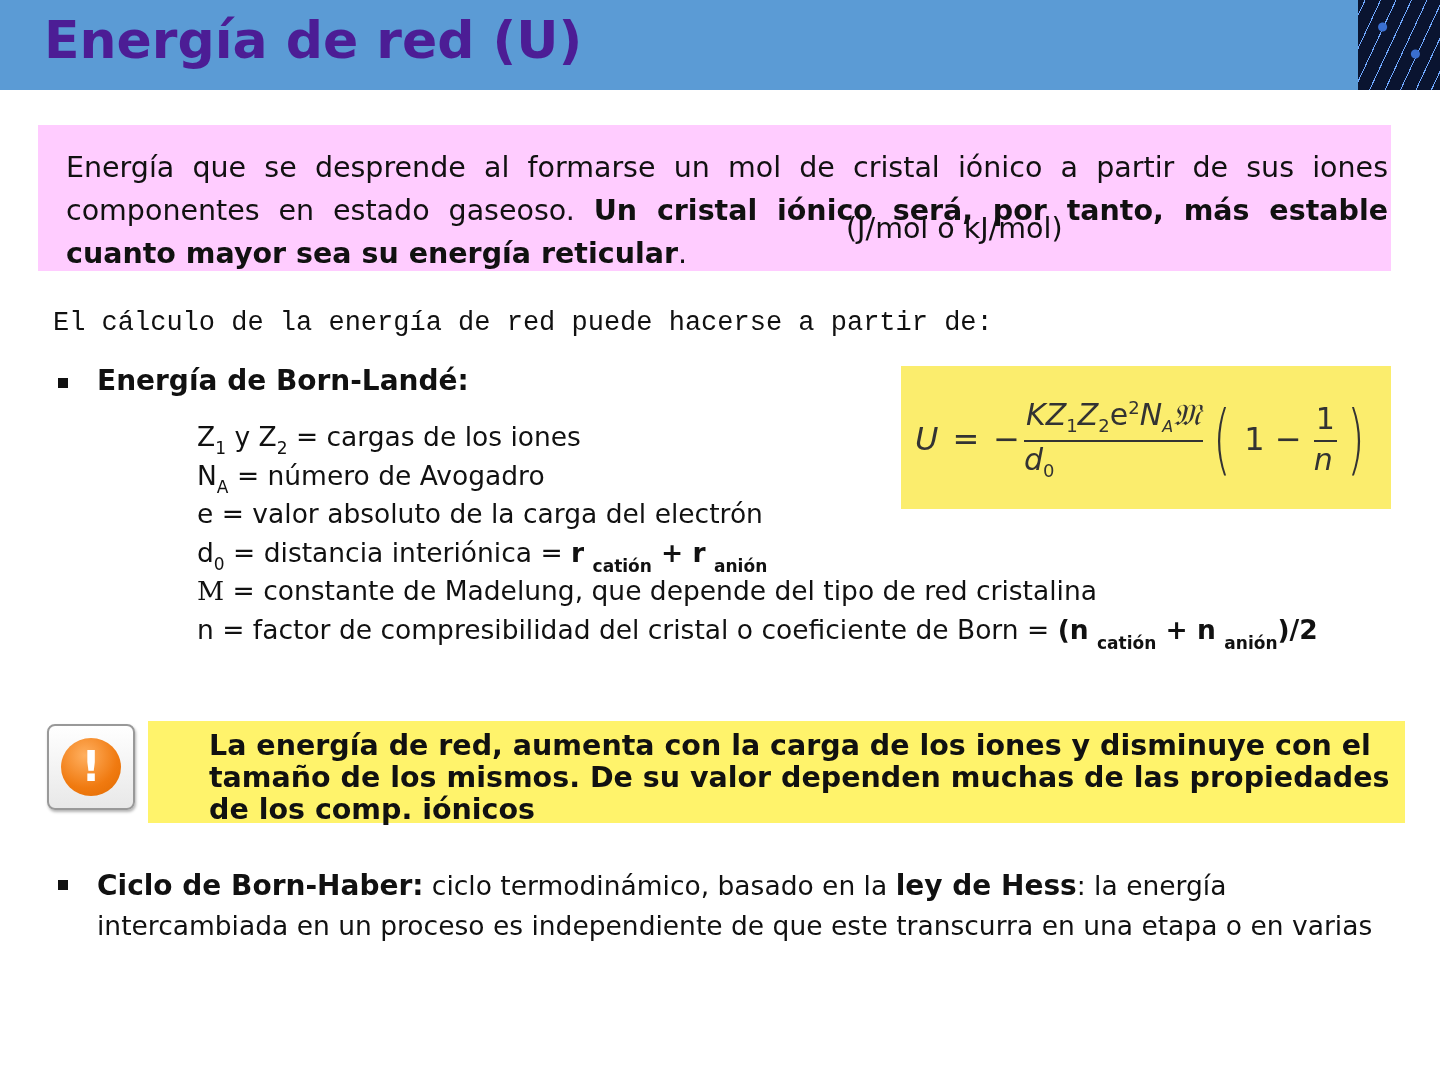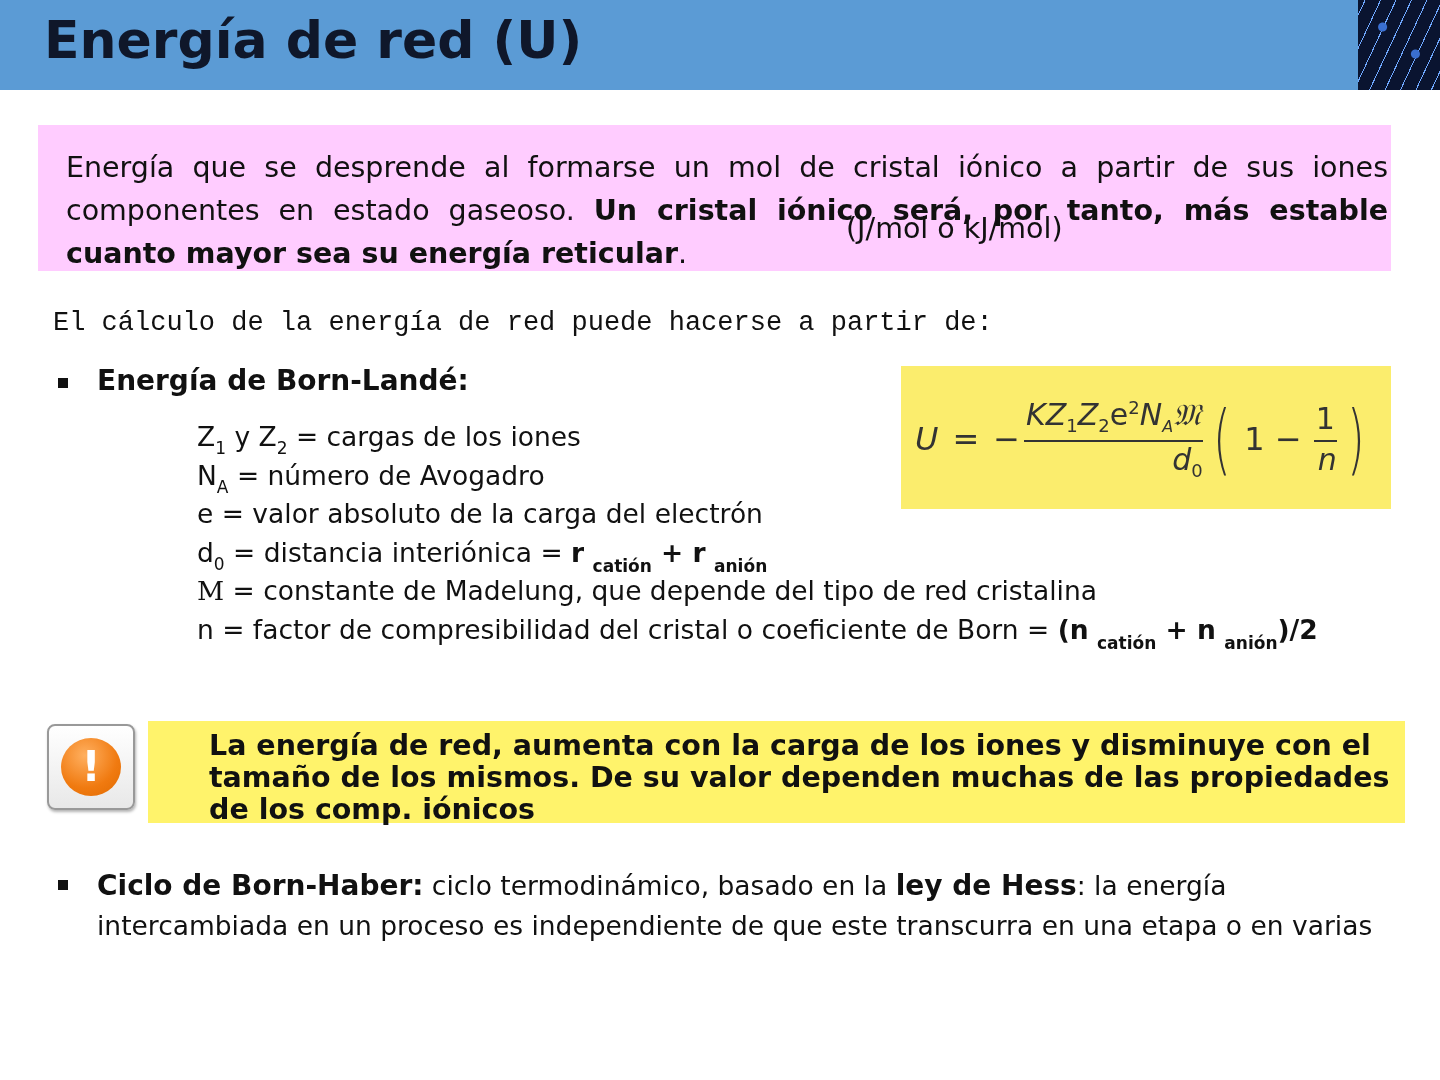--- a/index.html
+++ b/index.html
@@ -1,36 +1,36 @@
 <!DOCTYPE html>
 <html><head>
 <meta charset="utf-8">
 <style>
   html, body { margin:0; padding:0; }
   body { width:1440px; height:1080px; background:#ffffff; position:relative; overflow:hidden;
          font-family:"Liberation Sans", "DejaVu Sans", sans-serif; color:#111; }
   .header { position:absolute; left:0; top:0; width:1440px; height:90px; background:#5b9bd5; }
-  .header .title { position:absolute; left:44px; top:10px; font-size:52px; font-weight:bold; color:#0f172a;
+  .header .title { position:absolute; left:44px; top:10px; font-size:52px; font-weight:bold; color:#4c1d95;
                    font-family:"DejaVu Sans", sans-serif; letter-spacing:0px; }
   .header .thumb { position:absolute; right:0; top:0; width:82px; height:90px;
       background: radial-gradient(circle at 30% 30%, #3a6fd0 0 4px, transparent 5px),
                   radial-gradient(circle at 70% 60%, #3a6fd0 0 4px, transparent 5px),
                   repeating-linear-gradient(115deg, #0a1430 0 6px, #6fa8ff 6px 7px, #0a1430 7px 14px),
                   #0a1430; }
   .def-box { position:absolute; left:38px; top:125px; width:1353px; height:146px; background:#ffccff; }
   .def-box p { margin:13px; position:absolute; left:15px; top:8px; width:1322px; font-size:28.5px; line-height:43px;
                text-align:justify; font-family:"DejaVu Sans", sans-serif; }
   .def-box .unit { position:absolute; left:808px; top:87px; font-size:28.5px; font-family:"DejaVu Sans", sans-serif; }
   .intro { position:absolute; left:53px; top:308px; font-size:27px; font-family:Liberation Mono, monospace; }
   .bullet { position:absolute; width:10px; height:10px; background:#111; }
   .bl-title { position:absolute; font-size:28px; font-weight:bold; font-family:"DejaVu Sans", sans-serif; }
   .formula-box { position:absolute; left:901px; top:366px; width:490px; height:143px; background:#fbed6d; }
   .formula { position:absolute; left:14px; top:20px; font-family:"DejaVu Sans", sans-serif; font-style:italic;
              color:#333; display:flex; align-items:center; font-size:32px; height:105px; }
-  .frac { display:inline-flex; flex-direction:column; align-items:flex-end; margin:0 4px; }
+  .frac { display:inline-flex; flex-direction:column; align-items:flex-start; margin:0 4px; }
   .frac .num { padding:0 2px 4px; border-bottom:2px solid #333; font-size:30px; }
   .frac .den { padding-top:0; font-size:30px; }
   .paren { font-size:76px; font-style:normal; font-weight:200; line-height:1; transform:scaleX(0.6); }
   .defs { position:absolute; left:197px; top:418px; font-size:26.5px; font-family:"DejaVu Sans", sans-serif; }
   .defs div { height:38.5px; line-height:38px; white-space:nowrap; }
   .defs sub { font-size:17px; vertical-align:-8px; }
   .defs .bs { font-size:17px; font-weight:bold; vertical-align:-10px; }
   .defs .serifM { font-family:"DejaVu Serif", serif; }
   .warn-icon { position:absolute; left:47px; top:724px; width:84px; height:82px; border:2px solid #999;
                border-radius:8px; background:linear-gradient(#ffffff,#e8e8e8); box-shadow:1px 2px 3px rgba(0,0,0,0.3); }

